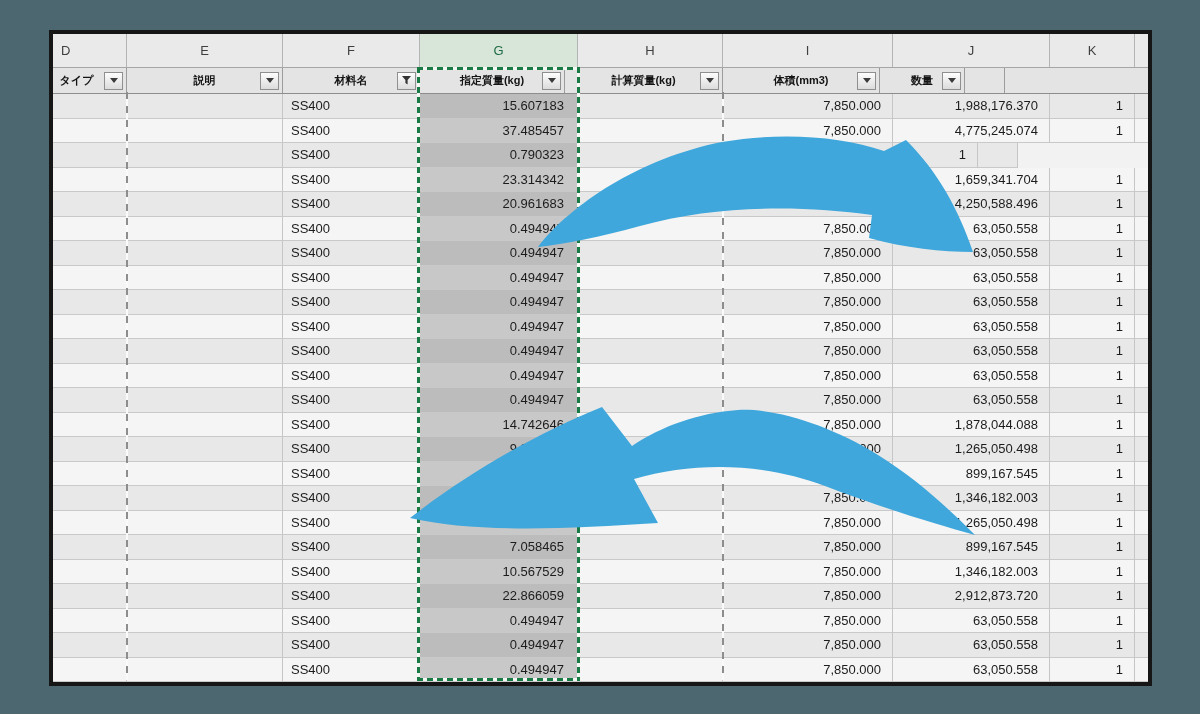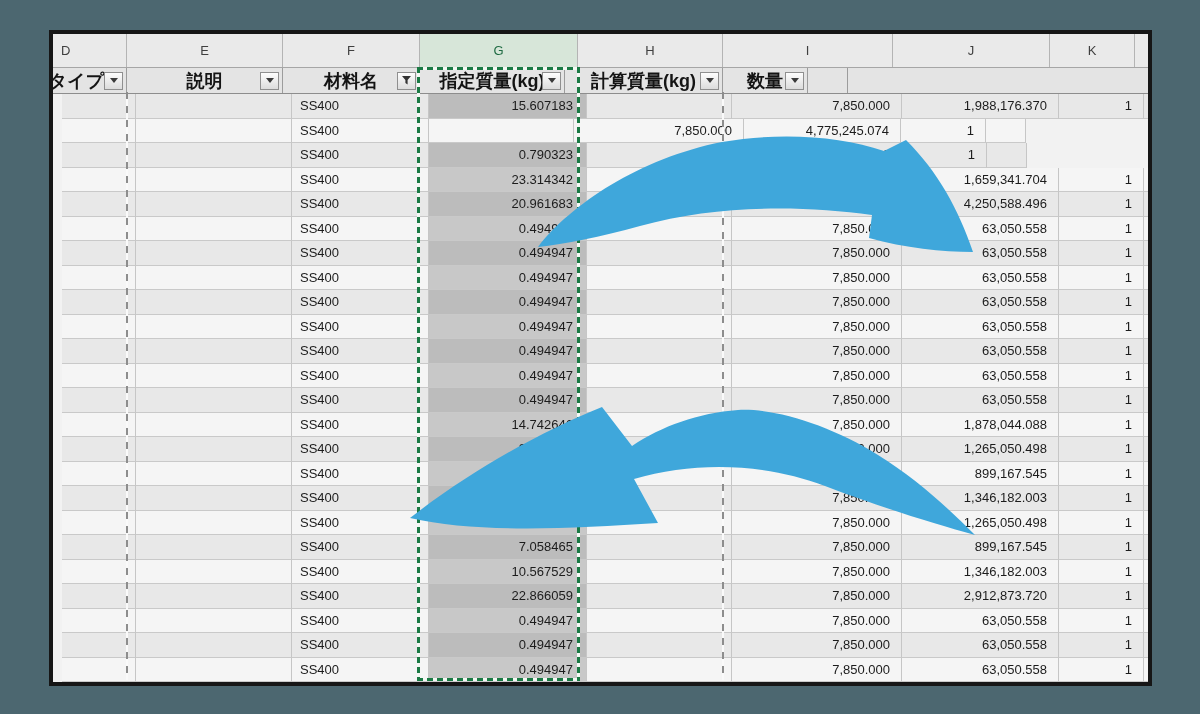--- a/index.html
+++ b/index.html
@@ -16,30 +16,30 @@
   
   .w0{width:74px}.w1{width:156px}.w2{width:137px}.w3{width:158px}.w4{width:145px}
   .w5{width:170px}.w6{width:157px}.w7{width:85px}.w8{width:40px}
   .letters-row{display:flex;height:34px;background:#eaeaea;border-bottom:1px solid #a6a6a6;}
   .letter-cell{flex:none;display:flex;align-items:center;justify-content:center;
     border-right:1px solid #b4b4b4;font-size:13px;color:#3f3f3f;overflow:hidden;}
   .letter-cell.first{justify-content:flex-start;padding-left:8px;}
   .letter-cell.selected{background:var(--sel-letter-bg);color:var(--sel-letter-fg);}
   .header-row{display:flex;height:26px;background:#e4e4e4;border-bottom:1px solid #8d8d8d;}
   .header-cell{flex:none;position:relative;display:flex;align-items:center;justify-content:center;
-    border-right:1px solid #9c9c9c;font-size:18px;font-weight:700;color:#141414;overflow:hidden;}
+    border-right:1px solid #9c9c9c;font-size:11px;font-weight:700;color:#141414;overflow:hidden;}
   .header-cell .lbl{white-space:nowrap;}
   .header-cell.clip-left .lbl{margin-left:-26px;}
   .filter-btn{position:absolute;right:3px;top:50%;transform:translateY(-50%);
     width:19px;height:18px;background:linear-gradient(#fdfdfd,#dcdcdc);
     border:1px solid #8f8f8f;display:flex;align-items:center;justify-content:center;}
   .tri{width:0;height:0;border-left:4px solid transparent;border-right:4px solid transparent;
     border-top:5px solid #3a3a3a;display:block;}
   .data-rows{position:relative;}
-  .row{display:flex;height:24.5px;padding-left:9px;}
+  .row{display:flex;height:24.5px;}
   .cell{flex:none;display:flex;align-items:center;border-right:1px solid #c6c6c6;
     border-bottom:1px solid #c9c9c9;font-size:13px;color:#1c1c1c;overflow:hidden;white-space:nowrap;}
   .row.odd .cell{background:var(--row-odd);} .row.even .cell{background:var(--row-even);}
   .row.odd .cell.sel{background:var(--sel-odd);} .row.even .cell.sel{background:var(--sel-even);}
   .cell.num{justify-content:flex-end;padding-right:11px;}
   .cell.sel.num{padding-right:13px;}
   .cell.txt{justify-content:flex-start;padding-left:8px;}
   
   .pb{position:absolute;top:58px;height:588px;width:2px;z-index:2;pointer-events:none;
     background:repeating-linear-gradient(180deg,#8d8d8d 0 7px,#fafafa 7px 14px);}
@@ -95,20 +95,26 @@
           <span class="filter-btn">
             <span class="tri"></span>
           </span>
         </div>
         <div class="header-cell w3">
           <span class="lbl">計算質量(kg)</span>
           <span class="filter-btn">
             <span class="tri"></span>
           </span>
         </div>
+        <div class="header-cell w6">
+          <span class="lbl">体積(mm3)</span>
+          <span class="filter-btn">
+            <span class="tri"></span>
+          </span>
+        </div>
         <div class="header-cell w7">
           <span class="lbl">数量</span>
           <span class="filter-btn">
             <span class="tri"></span>
           </span>
         </div>
         <div class="header-cell w8"></div>
       </div>
     <div class="data-rows" id="data-rows">
         <div class="row odd">
@@ -119,20 +125,21 @@
           <div class="cell w4"></div>
           <div class="cell w5 num">7,850.000</div>
           <div class="cell w6 num">1,988,176.370</div>
           <div class="cell w7 num">1</div>
           <div class="cell w8"></div>
         </div>
         <div class="row even">
           <div class="cell w0"></div>
           <div class="cell w1"></div>
           <div class="cell w2 txt">SS400</div>
+          <div class="cell w3 num sel">37.485457</div>
           <div class="cell w4"></div>
           <div class="cell w5 num">7,850.000</div>
           <div class="cell w6 num">4,775,245.074</div>
           <div class="cell w7 num">1</div>
           <div class="cell w8"></div>
         </div>
         <div class="row odd">
           <div class="cell w0"></div>
           <div class="cell w1"></div>
           <div class="cell w2 txt">SS400</div>

